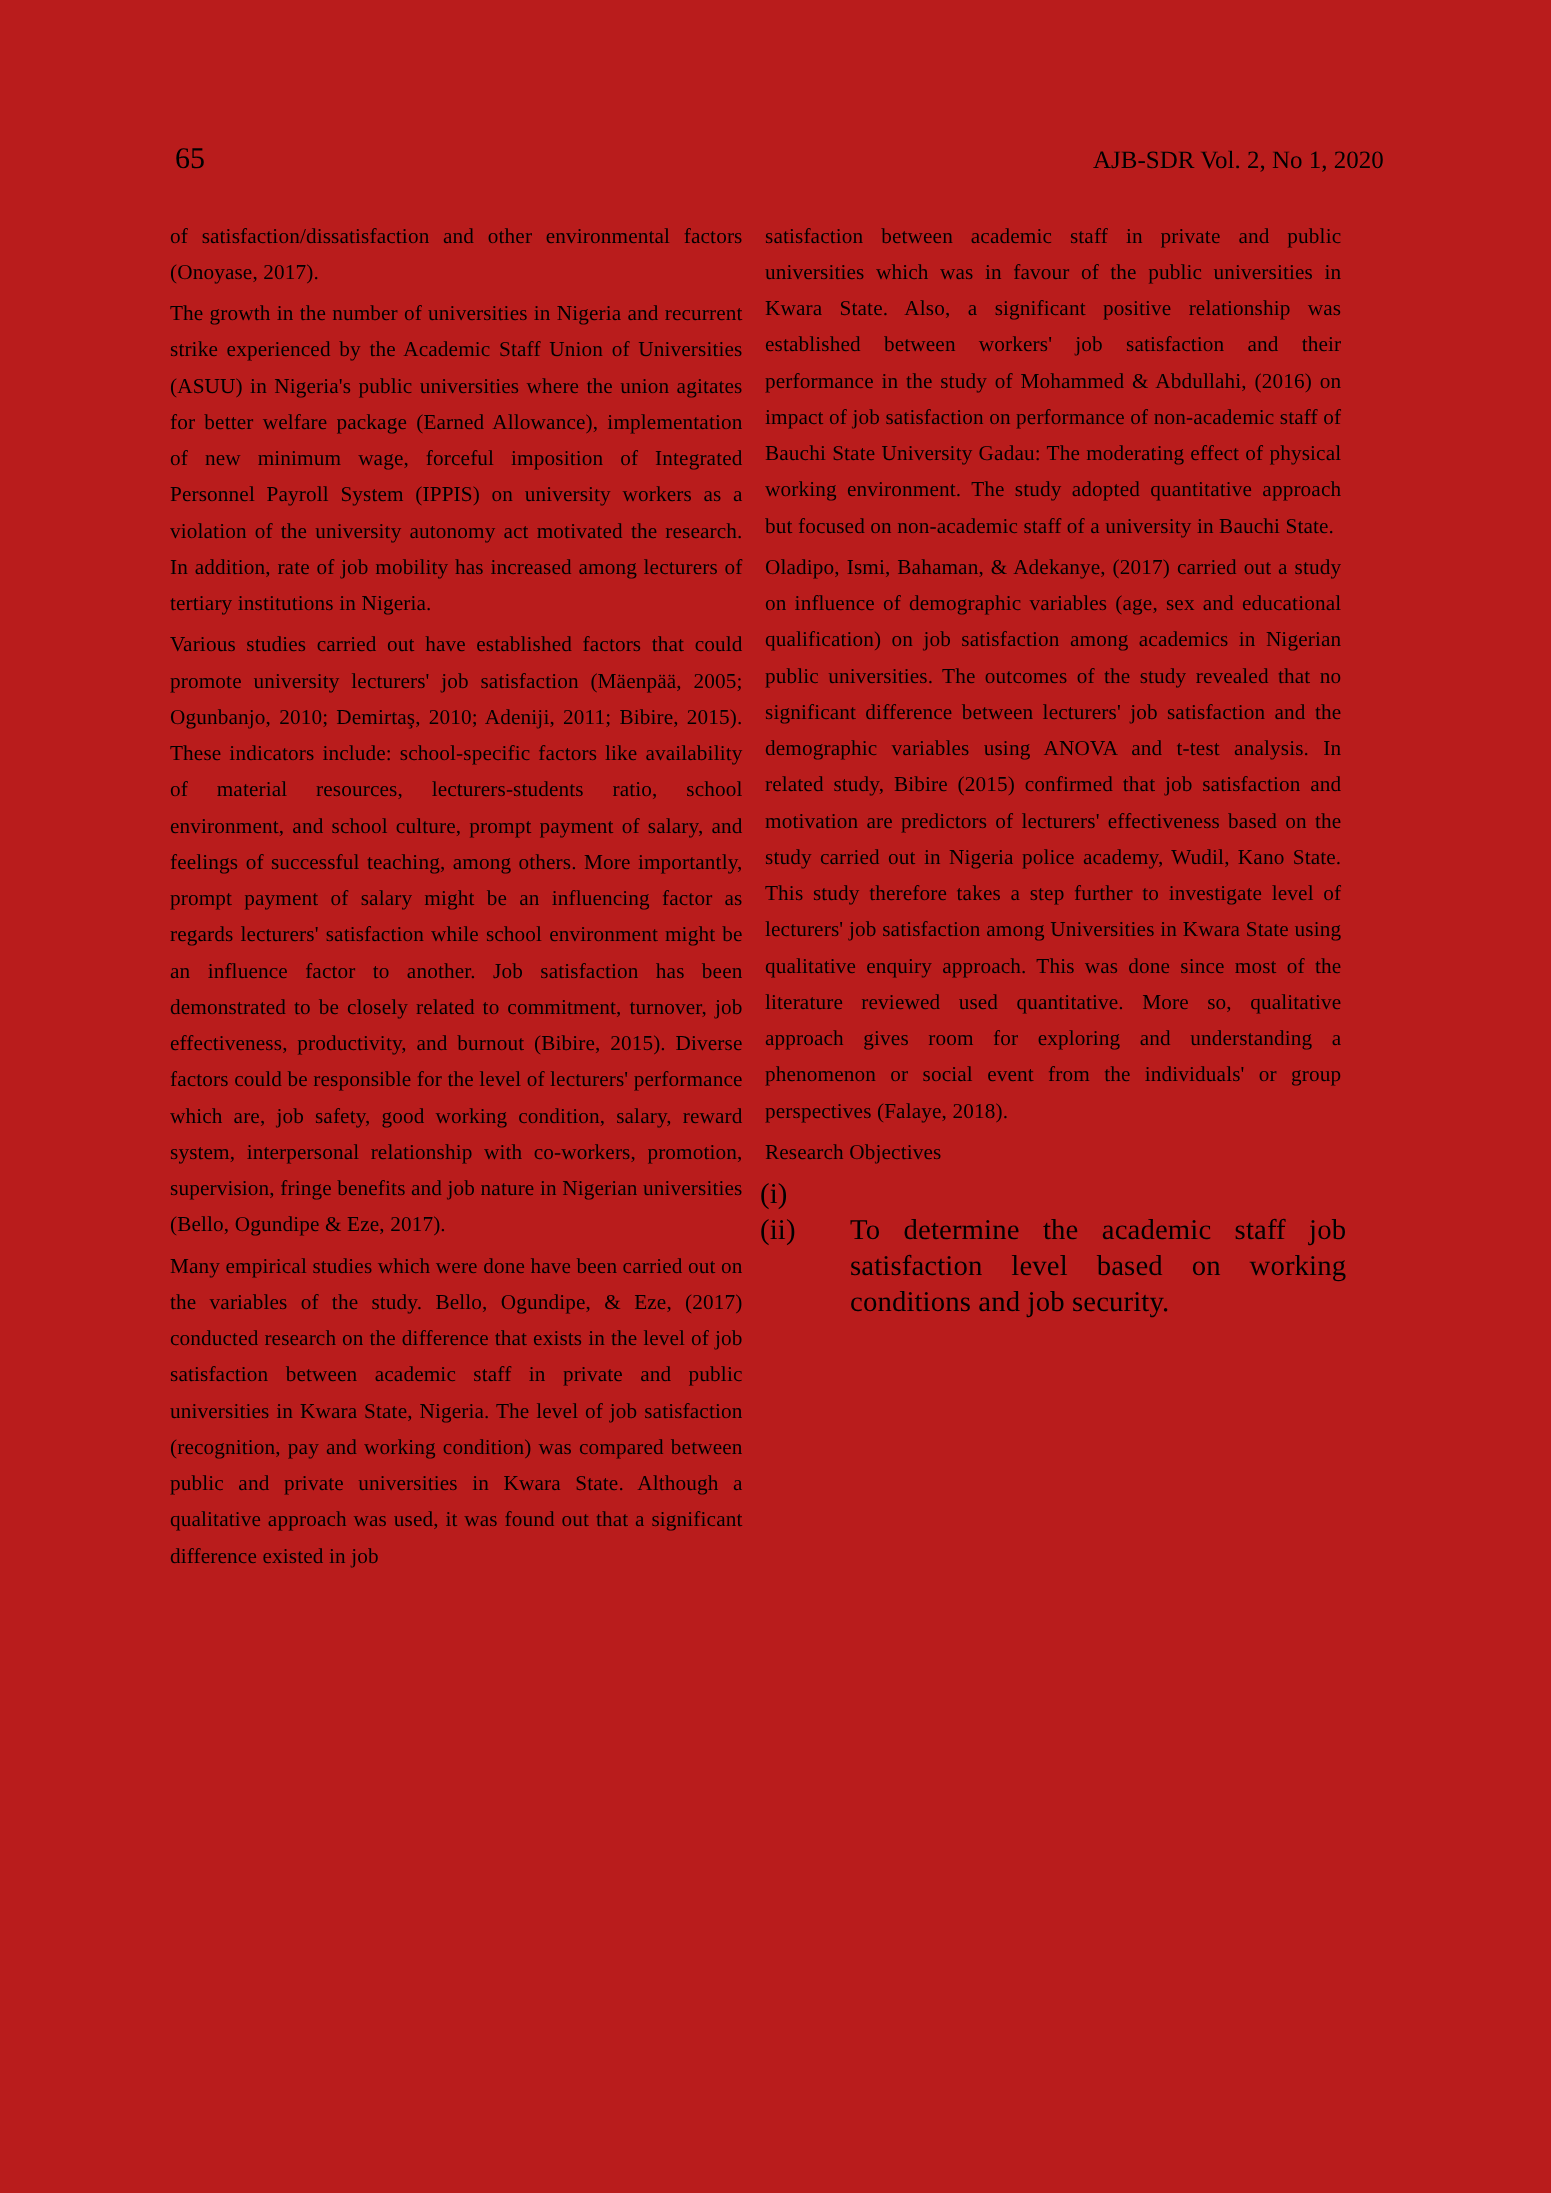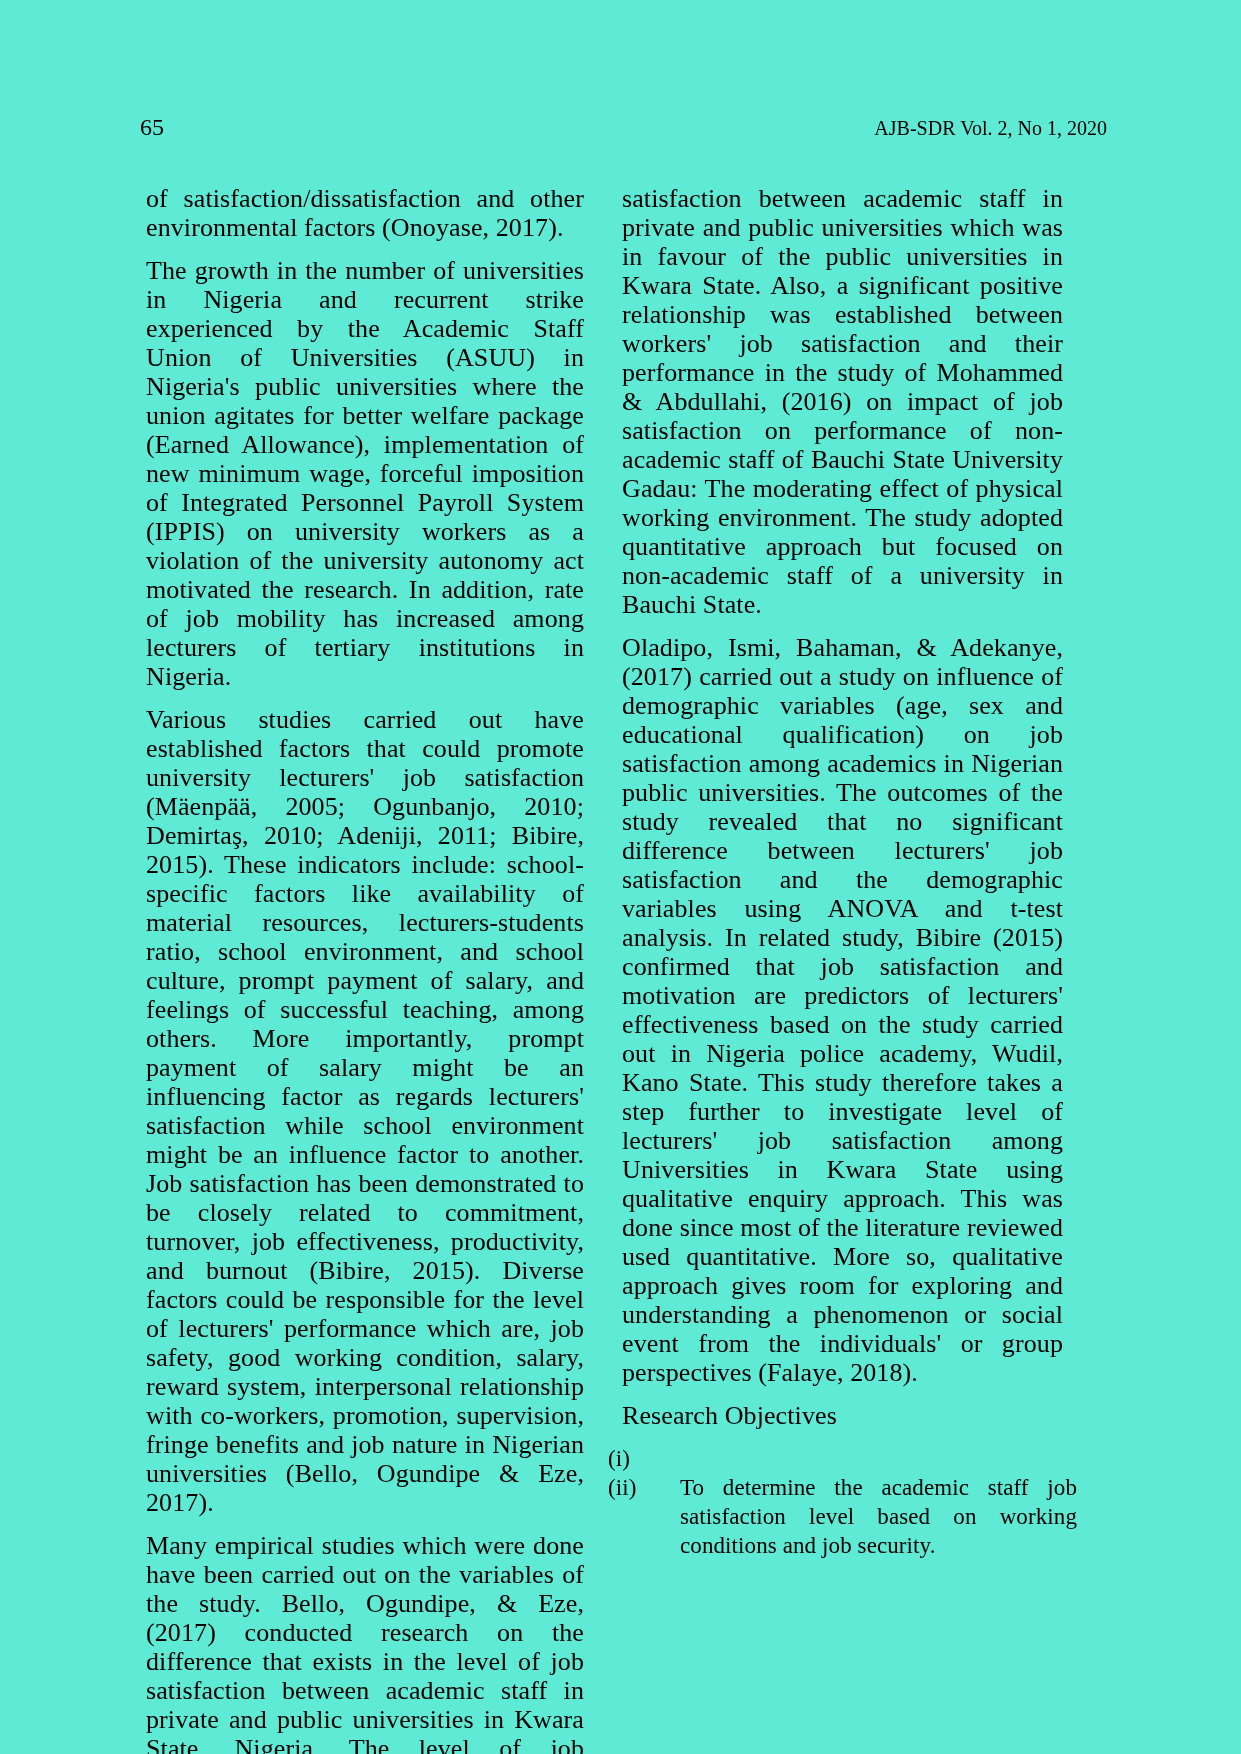--- a/index.html
+++ b/index.html
@@ -4,21 +4,21 @@
 <style>
   html, body {
     margin: 0;
     padding: 0;
     background: #ffffff;
   }
   .page {
     position: relative;
     width: 1241px;
     height: 1754px;
-    background: #5eead4;
+    background: #b91c1c;
     color: #000000;
     font-family: "Liberation Serif", "DejaVu Serif", serif;
     overflow: hidden;
   }
   .page-header {
     position: absolute;
     top: 112px;
     left: 140px;
     width: 967px;
     display: flex;
@@ -37,23 +37,23 @@
     position: absolute;
     top: 170px;
     font-size: 23px;
     line-height: 29px;
     text-align: justify;
     letter-spacing: 0.1px;
   }
   .col-left  { left: 132px; width: 466px; }
   .col-right { left: 608px; width: 469px; }
   .col p, .col h2 {
-    margin: 14px;
+    margin: 4px;
     padding: 0;
-    font-size: 26px;
+    font-size: 17px;
     font-weight: normal;
   }
   .gap { margin-top: 29px; }
   .section-heading { text-align: left; }
   .obj-item { display: flex; }
   .obj-marker {
     flex: 0 0 72px;
     width: 72px;
     text-align: left;
   }

